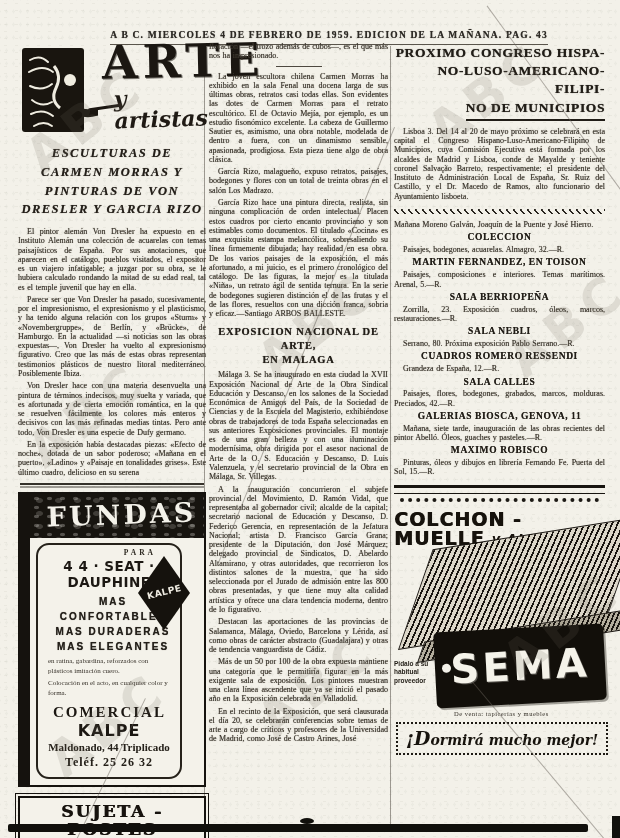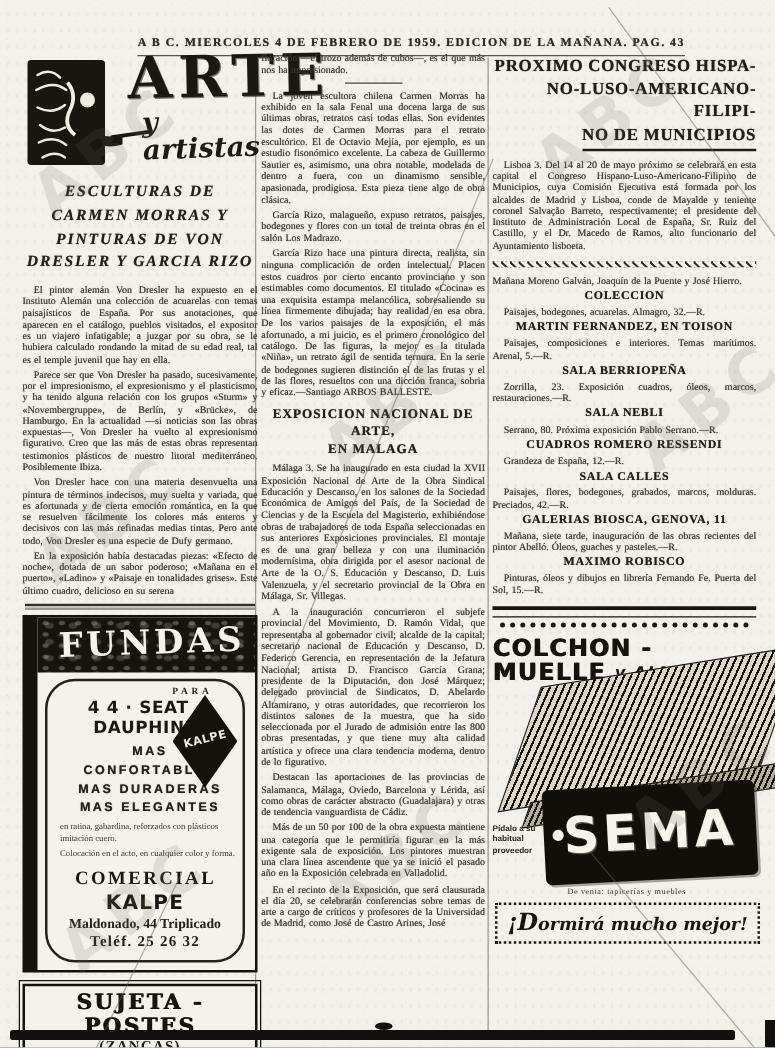--- a/index.html
+++ b/index.html
@@ -54,21 +54,21 @@
   .dot-row{border-top:4px dotted #1d1a15;margin:3px 6px 8px;}
   
   .ad-fundas{position:relative;margin-top:7px;border:2px solid #15120e;border-left:12px solid #15120e;
       background:#f4f2ea;padding:0 0 6px 0;}
   .fundas-band{position:relative;height:44px;background:#17140f;
       background-image:radial-gradient(rgba(244,242,234,.28) 2px,transparent 3px),
                        radial-gradient(rgba(244,242,234,.18) 3px,transparent 4px);
       background-size:13px 9px,19px 13px;}
   .fundas-title{position:absolute;right:8px;top:2px;font:bold 27px/1.4 "DejaVu Serif",serif;
       color:#f4f2ea;letter-spacing:3px;transform:rotate(-2deg);}
-  .fundas-inner{margin:5px 8px 0 6px;border:2px solid #26221b;border-radius:24px;padding:3px 6px 6px;text-align:center;}
+  .fundas-inner{margin:5px 22px 0 6px;border:2px solid #26221b;border-radius:13px;padding:3px 6px 6px;text-align:center;}
   .fundas-para{font:bold 7.5px/1.2 "Liberation Serif",serif;color:#2c2820;letter-spacing:3px;text-align:right;margin-right:18px;}
   .fundas-models{font:bold 13.5px/1.2 "DejaVu Sans",sans-serif;color:#1c1813;letter-spacing:.5px;margin:1px 0 4px;}
   .fundas-claims{text-align:center;margin-left:8px;}
   .fundas-claims div{font:bold 10px/1.5 "Liberation Sans",sans-serif;color:#24201a;letter-spacing:2px;text-shadow:0 0 .7px rgba(36,32,26,.8);}
   .kalpe-diamond{position:absolute;right:14px;top:62px;width:52px;height:74px;background:#15120d;
       clip-path:polygon(50% 0,100% 50%,50% 100%,0 50%);display:flex;align-items:center;justify-content:center;}
   .kalpe-diamond span{font:bold 9px/1 "DejaVu Sans",sans-serif;color:#efece2;letter-spacing:.5px;transform:rotate(-14deg);}
   .fundas-small{font:7px/1.35 "Liberation Serif",serif;color:#37322a;margin:3px 0 0;text-align:left;padding-left:4px;}
   .fundas-brand{font:bold 15px/1.2 "Liberation Serif",serif;color:#1b1712;letter-spacing:2px;margin-top:5px;}
   .fundas-brand .heavy{font-family:"DejaVu Sans",sans-serif;font-size:16px;letter-spacing:1px;}

